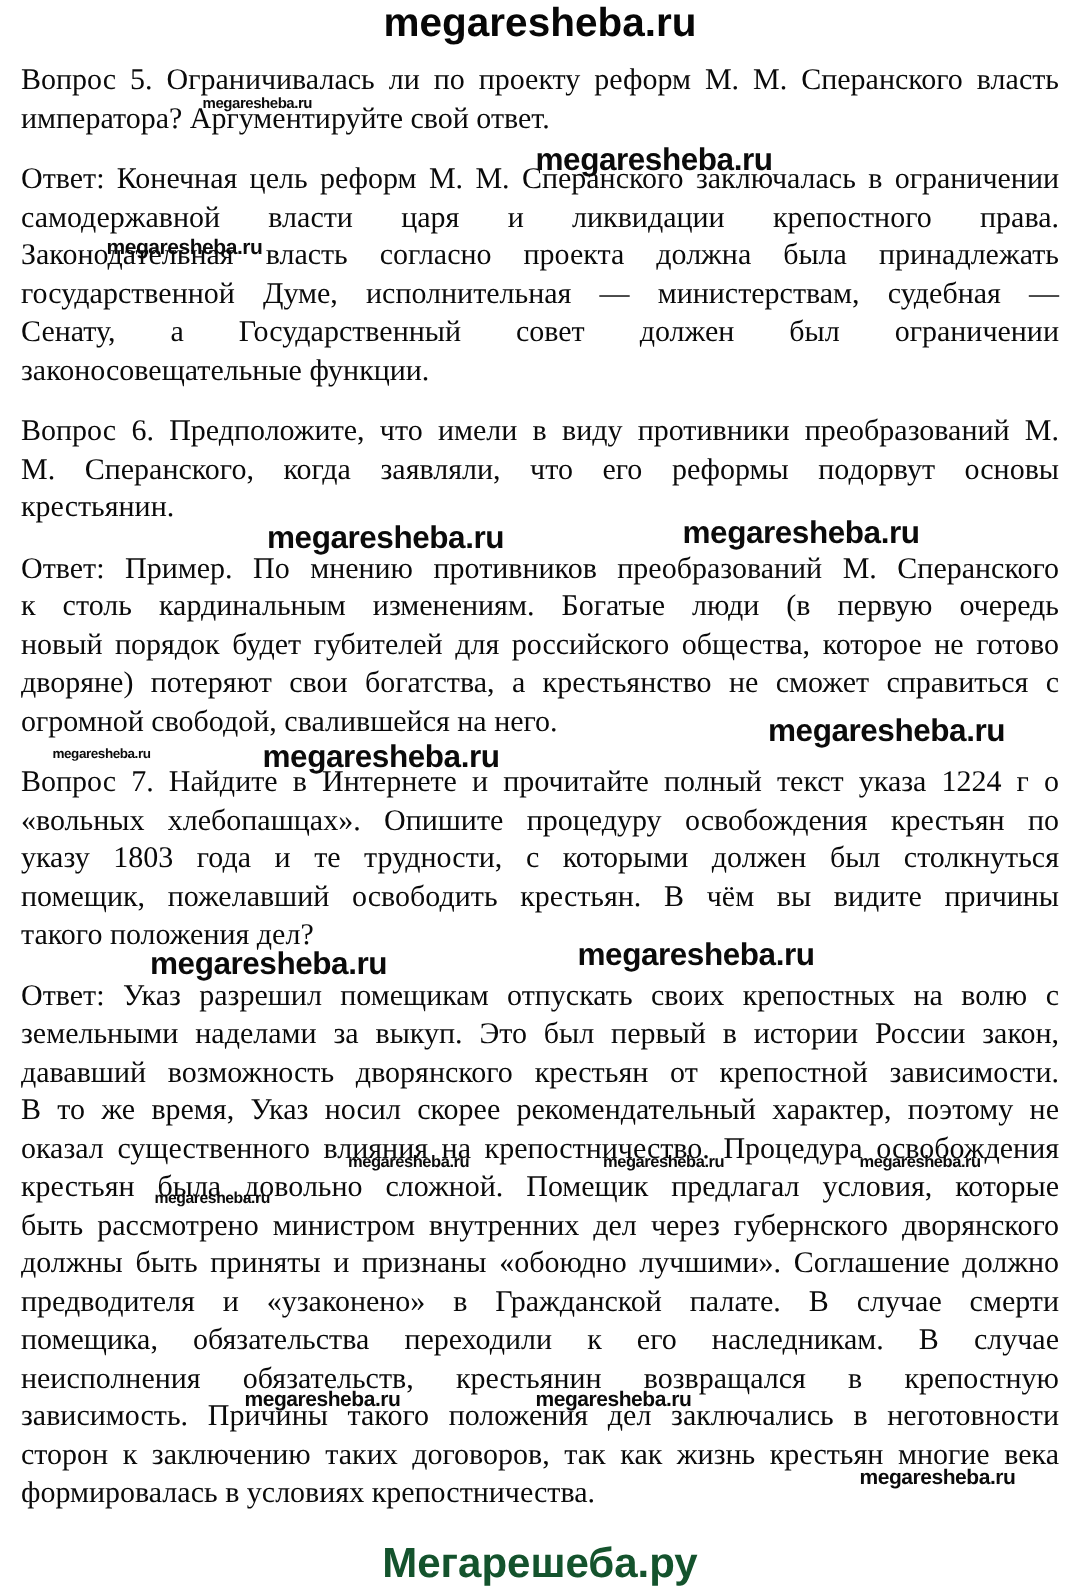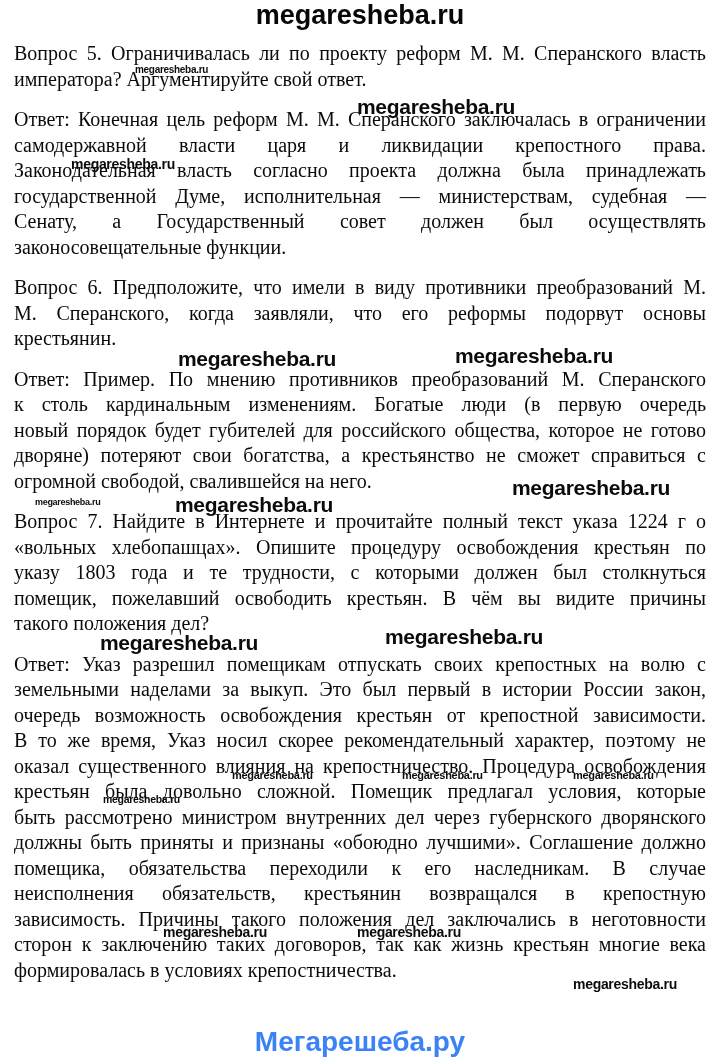--- a/index.html
+++ b/index.html
@@ -17,21 +17,21 @@
     text-align:center;
     font-family:"Liberation Sans","DejaVu Sans",sans-serif;
     font-weight:bold;font-size:27px;line-height:30px;
     color:#070707;
   }
   .doc-footer{
     position:absolute;top:1026px;left:0;width:720px;
     text-align:center;
     font-family:"Liberation Sans","DejaVu Sans",sans-serif;
     font-weight:bold;font-size:28px;line-height:32px;
-    color:#3b82f6;
+    color:#14532d;
   }
   .doc-body{
     position:absolute;left:14px;top:41px;width:692px;
   }
   .para{
     margin:0 0 15px 0;
     font-size:20px;line-height:25.5px;
   }
   .para:last-child{margin-bottom:16px;}
   .tline{
@@ -60,21 +60,21 @@
   <div class="doc-body" id="doc-body">
       <div class="para">
         <div class="tline">Вопрос 5. Ограничивалась ли по проекту реформ М. М. Сперанского власть</div>
         <div class="tline last">императора? Аргументируйте свой ответ.</div>
       </div>
       <div class="para">
         <div class="tline">Ответ: Конечная цель реформ М. М. Сперанского заключалась в ограничении</div>
         <div class="tline">самодержавной власти царя и ликвидации крепостного права.</div>
         <div class="tline">Законодательная власть согласно проекта должна была принадлежать</div>
         <div class="tline">государственной Думе, исполнительная — министерствам, судебная —</div>
-        <div class="tline">Сенату, а Государственный совет должен был осуществлять</div>
+        <div class="tline">Сенату, а Государственный совет должен был ограничении</div>
         <div class="tline last">законосовещательные функции.</div>
       </div>
       <div class="para">
         <div class="tline">Вопрос 6. Предположите, что имели в виду противники преобразований М.</div>
         <div class="tline">М. Сперанского, когда заявляли, что его реформы подорвут основы</div>
         <div class="tline last">крестьянин.</div>
       </div>
       <div class="para">
         <div class="tline">Ответ: Пример. По мнению противников преобразований М. Сперанского</div>
         <div class="tline">к столь кардинальным изменениям. Богатые люди (в первую очередь</div>
@@ -85,26 +85,27 @@
       <div class="para">
         <div class="tline">Вопрос 7. Найдите в Интернете и прочитайте полный текст указа 1224 г о</div>
         <div class="tline">«вольных хлебопашцах». Опишите процедуру освобождения крестьян по</div>
         <div class="tline">указу 1803 года и те трудности, с которыми должен был столкнуться</div>
         <div class="tline">помещик, пожелавший освободить крестьян. В чём вы видите причины</div>
         <div class="tline last">такого положения дел?</div>
       </div>
       <div class="para">
         <div class="tline">Ответ: Указ разрешил помещикам отпускать своих крепостных на волю с</div>
         <div class="tline">земельными наделами за выкуп. Это был первый в истории России закон,</div>
-        <div class="tline">очередь возможность освобождения крестьян от крепостной зависимости.</div>
+        <div class="tline">дававший возможность дворянского крестьян от крепостной зависимости.</div>
         <div class="tline">В то же время, Указ носил скорее рекомендательный характер, поэтому не</div>
         <div class="tline">оказал существенного влияния на крепостничество. Процедура освобождения</div>
         <div class="tline">крестьян была довольно сложной. Помещик предлагал условия, которые</div>
         <div class="tline">быть рассмотрено министром внутренних дел через губернского дворянского</div>
         <div class="tline">должны быть приняты и признаны «обоюдно лучшими». Соглашение должно</div>
+        <div class="tline">предводителя и «узаконено» в Гражданской палате. В случае смерти</div>
         <div class="tline">помещика, обязательства переходили к его наследникам. В случае</div>
         <div class="tline">неисполнения обязательств, крестьянин возвращался в крепостную</div>
         <div class="tline">зависимость. Причины такого положения дел заключались в неготовности</div>
         <div class="tline">сторон к заключению таких договоров, так как жизнь крестьян многие века</div>
         <div class="tline last">формировалась в условиях крепостничества.</div>
       </div>
     </div>
 
   <div class="wm-layer" id="wm-layer">
       <span class="wm" style="left: 135px; top: 65px; font-size: 10px;">megaresheba.ru</span>

